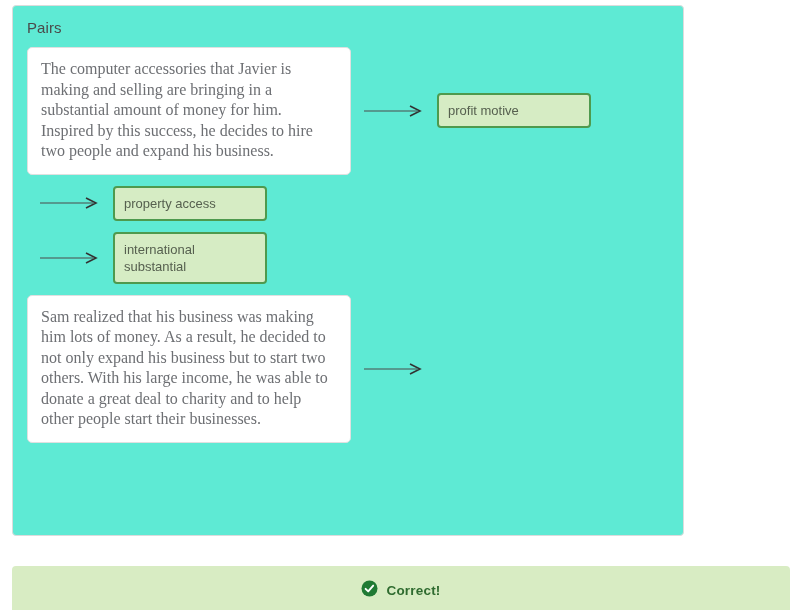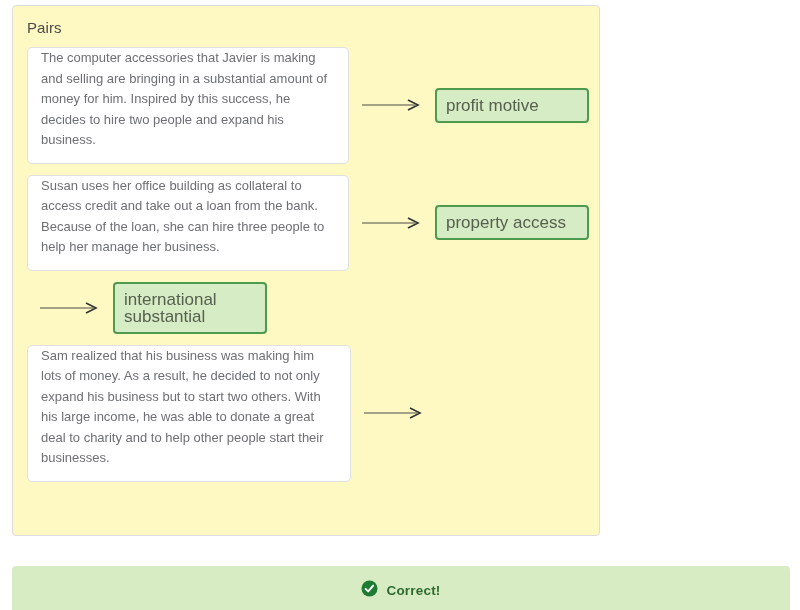--- a/index.html
+++ b/index.html
@@ -13,24 +13,24 @@
   body {
     font-family: "Liberation Sans", sans-serif;
     -webkit-font-smoothing: antialiased;
   }
 
   
   .panel {
     position: absolute;
     left: 12px;
     top: 5px;
-    width: 588px;
+    width: 672px;
     height: 531px;
     box-sizing: border-box;
-    background: #fef9c3;
+    background: #5eead4;
     border: 1px solid #dcdcdc;
     border-radius: 4px;
   }
 
   .panel-title {
     position: absolute;
     left: 14px;
     top: 13px;
     font-size: 15px;
     color: #4a4a4a;
@@ -51,43 +51,44 @@
     align-items: center;
     margin-bottom: 11px;
   }
 
   .prompt-card {
     width: 324px;
     box-sizing: border-box;
     border: 1px solid #e0e0e0;
     border-radius: 5px;
     background: #ffffff;
-    padding: 0 13px 12px 13px;
-    font-size: 13px;
+    padding: 11px 13px 12px 13px;
+    font-size: 16px;
     line-height: 20.5px;
     color: #6d6f73;
+    font-family: Liberation Serif, serif;
   }
 
   .connector {
     width: 86px;
     display: flex;
     align-items: center;
     justify-content: center;
     flex: none;
   }
   .connector svg { display: block; }
 
   .answer-chip {
     width: 154px;
     box-sizing: border-box;
     border: 2px solid #4e9a4e;
     border-radius: 4px;
     background: #d6ecc4;
     color: #56604f;
-    font-size: 17px;
+    font-size: 13px;
     line-height: 17px;
     padding: 7px 9px;
     flex: none;
   }
 
   
   .result-bar {
     position: absolute;
     left: 12px;
     top: 566px;
@@ -123,21 +124,20 @@
       <div class="connector">
         <svg width="62" height="14" viewBox="0 0 62 14">
           <line x1="1" y1="7" x2="54" y2="7" stroke="#4a4a4a" stroke-width="1.2"></line>
           <path d="M47 2 L57 7 L47 12" fill="none" stroke="#333333" stroke-width="1.6"></path>
         </svg>
       </div>
       <div class="answer-chip">profit motive</div>
     </div>
 
     <div class="row">
-      <div class="prompt-card">Susan uses her office building as collateral to access credit and take out a loan from the bank. Because of the loan, she can hire three people to help her manage her business.</div>
       <div class="connector">
         <svg width="62" height="14" viewBox="0 0 62 14">
           <line x1="1" y1="7" x2="54" y2="7" stroke="#4a4a4a" stroke-width="1.2"></line>
           <path d="M47 2 L57 7 L47 12" fill="none" stroke="#333333" stroke-width="1.6"></path>
         </svg>
       </div>
       <div class="answer-chip">property access</div>
     </div>
 
     <div class="row">

